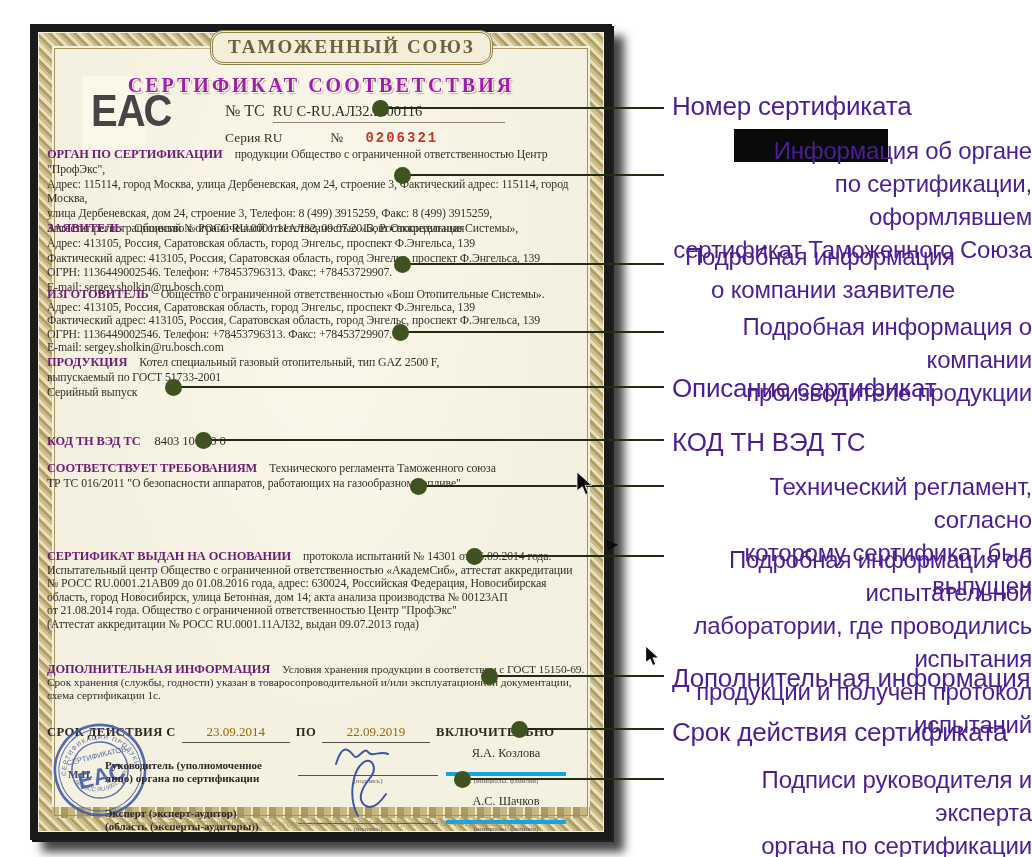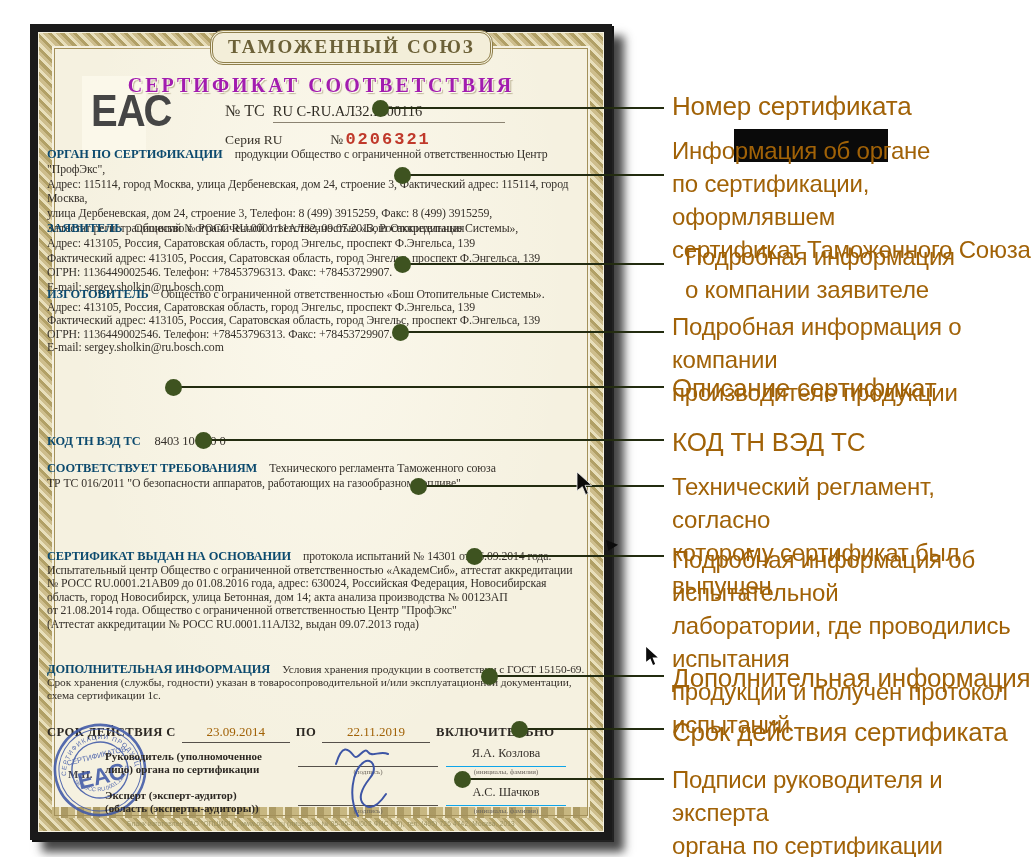--- a/index.html
+++ b/index.html
@@ -24,50 +24,50 @@
         letter-spacing:-1px;transform:scaleY(1.12);font-family:"Liberation Sans",sans-serif;}
   .cert-title{position:absolute;left:0;top:42px;width:100%;text-align:center;
         font-family:"Liberation Serif",serif;font-weight:bold;font-size:20px;letter-spacing:3px;
         color:#a21caf;text-shadow:1px 1px 0 #fffdf2,2px 2px 1px rgba(120,105,60,.45);}
   .numrow{position:absolute;left:187px;top:70px;font-family:"Liberation Serif",serif;color:#3a352c;}
   .numrow .lbl{font-size:16px;}
   .numrow .val{display:inline-block;width:232px;font-size:14.5px;border-bottom:1px solid #8b8372;
         padding-bottom:2px;margin-left:8px;color:#2e2a22;}
   .serrow{position:absolute;left:187px;top:98px;font-family:"Liberation Serif",serif;color:#3a352c;font-size:13.5px;}
   .serrow .red{color:#c0392b;font-family:"Liberation Mono",monospace;font-weight:bold;
-        font-size:17px;letter-spacing:2px;margin-left:2px;}
+        font-size:14px;letter-spacing:2px;margin-left:22px;}
   .serrow .no{margin-left:48px;}
   .sec{position:absolute;left:9px;width:556px;font-family:"Liberation Serif",serif;
         font-size:11.8px;line-height:14.8px;color:#35302a;letter-spacing:-0.1px;}
-  .sec b{font-size:12.4px;color:#0c4a6e;}
+  .sec b{font-size:12.4px;color:#701a75;}
   .sec .txt{white-space:pre-line;margin-left:12px;}
   .s0{top:115px;} .s1{top:189px;} .s2{top:256px;line-height:13.2px;} .s3{top:323px;}
   .s4{top:402px;} .s4 .txt{margin-left:14px;font-size:12.6px;}
   .s5{top:429px;} .s6{top:518px;line-height:13.5px;} .s7{top:631px;line-height:13px;font-size:11.4px;}
   .validity{position:absolute;left:9px;top:688px;font-family:"Liberation Serif",serif;color:#2c2823;
         font-size:12.6px;white-space:nowrap;}
   .validity b{letter-spacing:.4px;}
   .vdate{display:inline-block;width:108px;text-align:center;border-bottom:1px solid #55504a;
         padding-bottom:2px;margin:4px 6px;font-size:13px;color:#a16207;}
   .sigs{position:absolute;left:67px;top:714px;width:480px;font-family:"Liberation Serif",serif;color:#2c2823;}
   .sigrow{display:flex;align-items:flex-end;margin-bottom:9px;}
   .sigrole{width:185px;font-size:11px;font-weight:bold;line-height:13px;white-space:pre-line;}
   .sigline{width:140px;margin:0 8px;text-align:center;font-size:7px;color:#6b655c;}
   .sigline .rule{border-bottom:1px solid #55504a;height:14px;margin-bottom:1px;}
   .signame{width:120px;text-align:center;font-size:7px;color:#6b655c;}
-  .signame .nm{font-size:12.3px;color:#35302a;border-bottom:1px solid #0ea5e9;padding-bottom:5px;margin-bottom:1px;text-align:center;}
+  .signame .nm{font-size:12.3px;color:#35302a;border-bottom:4px solid #0ea5e9;padding-bottom:11px;margin-bottom:1px;text-align:center;}
   .mp{position:absolute;left:30px;top:736px;font-family:"Liberation Serif",serif;font-weight:bold;
         font-size:11px;color:#43434f;}
   .stamp{position:absolute;left:14px;top:690px;transform:rotate(-14deg);opacity:.88;}
   .sigsvg{position:absolute;pointer-events:none;}
   .footer{position:absolute;left:0;top:788px;width:100%;text-align:center;font-size:6.5px;
         color:#99905f;letter-spacing:.2px;}
   
-  .ann{position:absolute;left:672px;font-size:24px;line-height:33px;color:#a16207;
-        white-space:pre-line;letter-spacing:-0.2px;}
+  .ann{position:absolute;left:672px;font-size:24px;line-height:33px;color:#4c1d95;
+        white-space:pre-line;letter-spacing:-0.2px;text-align:right;}
   .ann.lg{font-size:26px;}
   .a0{top:90px;} .a1{top:134px;} .a2{top:240px;margin-left:13px;} .a3{top:310px;} .a4{top:372px;}
   .a5{top:426px;} .a6{top:470px;} .a7{top:543px;} .a8{top:662px;} .a9{top:716px;} .a10{top:763px;}
   .redact{position:absolute;left:734px;top:129px;width:154px;height:33px;background:#0a0a0a;z-index:0;}
   .ann{z-index:1;}
   .dot{position:absolute;width:17px;height:17px;border-radius:50%;background:#3e5320;z-index:2;}
   .cline{position:absolute;height:2px;background:#232c10;z-index:1;}
   .cursor{position:absolute;z-index:3;}
 </style>
 </head>
@@ -98,35 +98,38 @@
   <div class="sec s1"><b>ЗАЯВИТЕЛЬ</b><span class="txt">Общество с ограниченной ответственностью «Бош Отопительные Системы»,
 Адрес: 413105, Россия, Саратовская область, город Энгельс, проспект Ф.Энгельса, 139
 Фактический адрес: 413105, Россия, Саратовская область, город Энгельс, проспект Ф.Энгельса, 139
 ОГРН: 1136449002546. Телефон: +78453796313. Факс: +78453729907.
 E-mail: sergey.sholkin@ru.bosch.com</span></div>
   <div class="sec s2"><b>ИЗГОТОВИТЕЛЬ</b><span class="txt">Общество с ограниченной ответственностью «Бош Отопительные Системы».
 Адрес: 413105, Россия, Саратовская область, город Энгельс, проспект Ф.Энгельса, 139
 Фактический адрес: 413105, Россия, Саратовская область, город Энгельс, проспект Ф.Энгельса, 139
 ОГРН: 1136449002546. Телефон: +78453796313. Факс: +78453729907.
 E-mail: sergey.sholkin@ru.bosch.com</span></div>
+  <div class="sec s3"><b>ПРОДУКЦИЯ</b><span class="txt">Котел специальный газовый отопительный, тип GAZ 2500 F,
+выпускаемый по ГОСТ 51733-2001
+Серийный выпуск</span></div>
   <div class="sec s4"><b>КОД ТН ВЭД ТС</b><span class="txt">8403 10 900 0</span></div>
   <div class="sec s5"><b>СООТВЕТСТВУЕТ ТРЕБОВАНИЯМ</b><span class="txt">Технического регламента Таможенного союза
 ТР ТС 016/2011 "О безопасности аппаратов, работающих на газообразном топливе"</span></div>
   <div class="sec s6"><b>СЕРТИФИКАТ ВЫДАН НА ОСНОВАНИИ</b><span class="txt">протокола испытаний № 14301 от 16.09.2014 года.
 Испытательный центр Общество с ограниченной ответственностью «АкадемСиб», аттестат аккредитации
 № РОСС RU.0001.21АВ09 до 01.08.2016 года, адрес: 630024, Российская Федерация, Новосибирская
 область, город Новосибирск, улица Бетонная, дом 14; акта анализа производства № 00123АП
 от 21.08.2014 года. Общество с ограниченной ответственностью Центр "ПрофЭкс"
 (Аттестат аккредитации № РОСС RU.0001.11АЛ32, выдан 09.07.2013 года)</span></div>
   <div class="sec s7"><b>ДОПОЛНИТЕЛЬНАЯ ИНФОРМАЦИЯ</b><span class="txt">Условия хранения продукции в соответствии с ГОСТ 15150-69.
 Срок хранения (службы, годности) указан в товаросопроводительной и/или эксплуатационной документации,
 схема сертификации 1с.</span></div>
 
   <div class="validity">
-    <b>СРОК ДЕЙСТВИЯ С</b><span class="vdate">23.09.2014</span><b>ПО</b><span class="vdate">22.11.2019</span><b>ВКЛЮЧИТЕЛЬНО</b>
+    <b>СРОК ДЕЙСТВИЯ С</b><span class="vdate">23.09.2014</span><b>ПО</b><span class="vdate">22.09.2019</span><b>ВКЛЮЧИТЕЛЬНО</b>
   </div>
 
   <div class="mp">М.П.</div>
 
   <svg class="stamp" width="96" height="96" viewBox="0 0 96 96">
     <circle cx="48" cy="48" r="45" fill="none" stroke="#4059a8" stroke-width="2.6"></circle>
     <circle cx="48" cy="48" r="41" fill="none" stroke="#4059a8" stroke-width="1"></circle>
     <circle cx="48" cy="48" r="28" fill="none" stroke="#4059a8" stroke-width="1.4"></circle>
     <defs>
       <path id="arcTop" d="M 13,52 A 35,35 0 0 1 83,52"></path>

